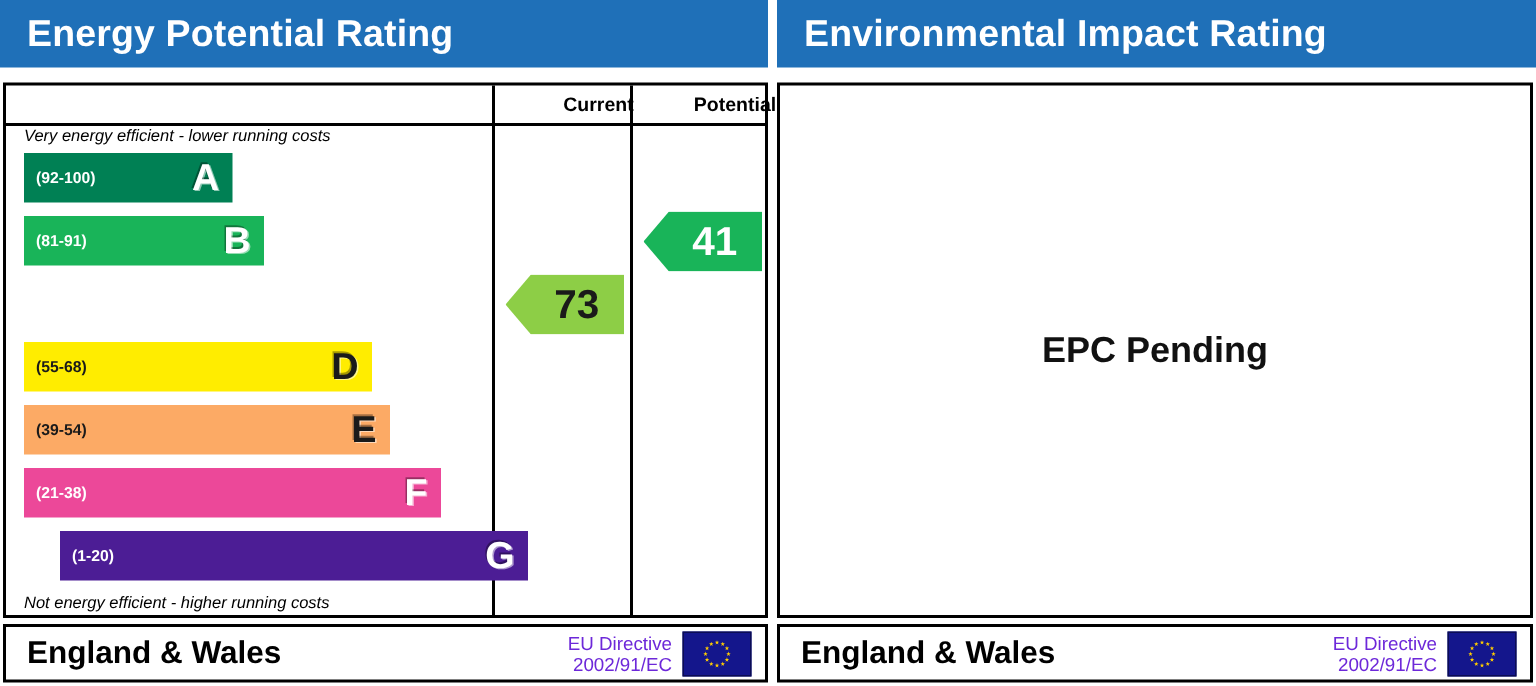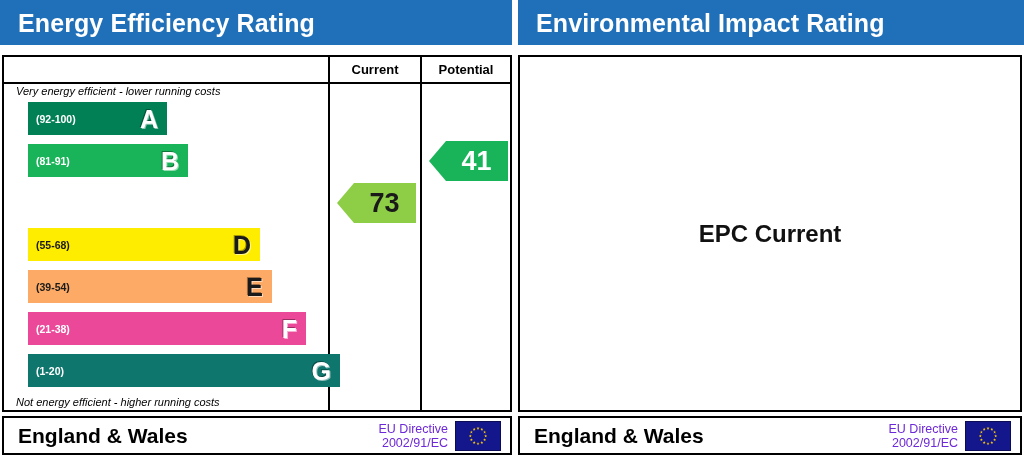--- a/index.html
+++ b/index.html
@@ -73,20 +73,21 @@
 
   .col-head {
     position: absolute;
     top: 0;
     height: 25px;
     line-height: 25px;
     text-align: center;
     font-size: 13px;
     font-weight: bold;
     color: #000000;
+    margin-left: 24px;
   }
   .col-head.current   { left: 326px; width: 90px; }
   .col-head.potential { left: 418px; width: 88px; }
 
   
   .chart-area {
     position: absolute;
     left: 0;
     top: 27px;
     width: 324px;
@@ -99,21 +100,21 @@
     font-size: 11px;
     color: #000000;
     white-space: nowrap;
     text-align: right;
   }
   .caption.top    { top: 1px; }
   .caption.bottom { bottom: 2px; }
 
   .band {
     position: absolute;
-    left: 24px;
+    left: 12px;
     height: 33px;
     color: #ffffff;
   }
   .band-range {
     position: absolute;
     left: 8px;
     top: 50%;
     transform: translateY(-50%);
     font-size: 10.5px;
     font-weight: bold;
@@ -203,21 +204,21 @@
     box-sizing: border-box;
   }
   .eu-flag svg { display: block; width: 100%; height: 100%; }
 </style>
 </head>
 <body>
 
 <div class="epc-root">
 
   <div class="header-bar left">
-    <div class="header-title">Energy Efficiency Rating</div>
+    <div class="header-title">Energy Potential Rating</div>
   </div>
 
   <div class="header-bar right">
     <div class="header-title">Environmental Impact Rating</div>
   </div>
 
   <div class="panel left">
 
     <div class="head-row-sep"></div>
     <div class="col-sep a"></div>
@@ -242,34 +243,34 @@
         <span class="band-letter">D</span>
       </div>
       <div class="band dark-text" id="band-4" style="background: rgb(252, 170, 101); width: 244px; top: 186px;">
         <span class="band-range">(39-54)</span>
         <span class="band-letter">E</span>
       </div>
       <div class="band" id="band-5" style="background: #ec4899; width: 278px; top: 228px;">
         <span class="band-range">(21-38)</span>
         <span class="band-letter">F</span>
       </div>
-      <div class="band" id="band-6" style="background: #0f766e; width: 312px; top: 270px;">
+      <div class="band" id="band-6" style="background: #4c1d95; width: 312px; top: 270px; margin-left: 24px;">
         <span class="band-range">(1-20)</span>
         <span class="band-letter">G</span>
       </div>
 
       <div class="caption bottom">Not energy efficient - higher running costs</div>
     </div>
 
     <div class="arrow" id="arrow-current" style="background: rgb(141, 206, 70); color: rgb(26, 26, 26); left: 333px; width: 79px; top: 126px; text-align: center;">73</div>
     <div class="arrow" id="arrow-potential" style="background: rgb(25, 180, 89); color: rgb(255, 255, 255); left: 425px; width: 79px; top: 84px;">41</div>
   </div>
 
   <div class="panel right">
-    <div class="pending-text">EPC Current</div>
+    <div class="pending-text">EPC Pending</div>
   </div>
 
   <div class="footer left">
     <div class="footer-region">England &amp; Wales</div>
     <div class="footer-directive">
       <div>EU Directive</div>
       <div>2002/91/EC</div>
     </div>
     <div class="eu-flag">
       <svg viewBox="0 0 46 30" aria-hidden="true">

